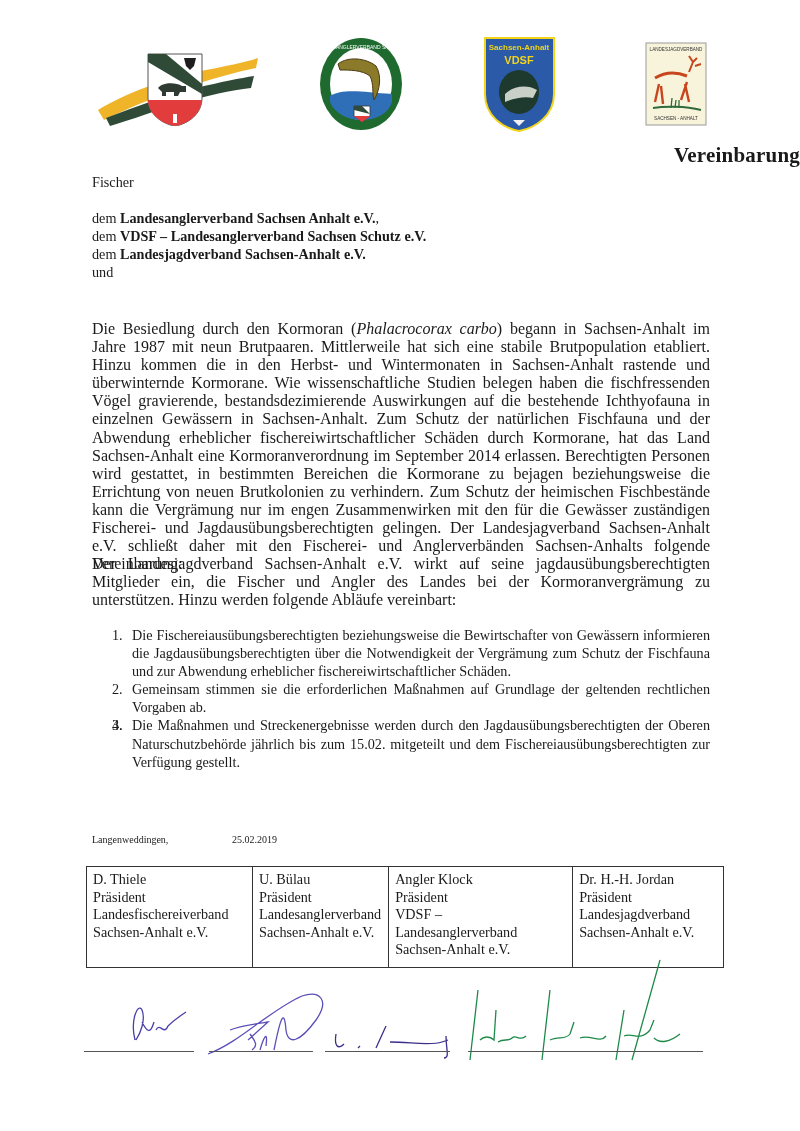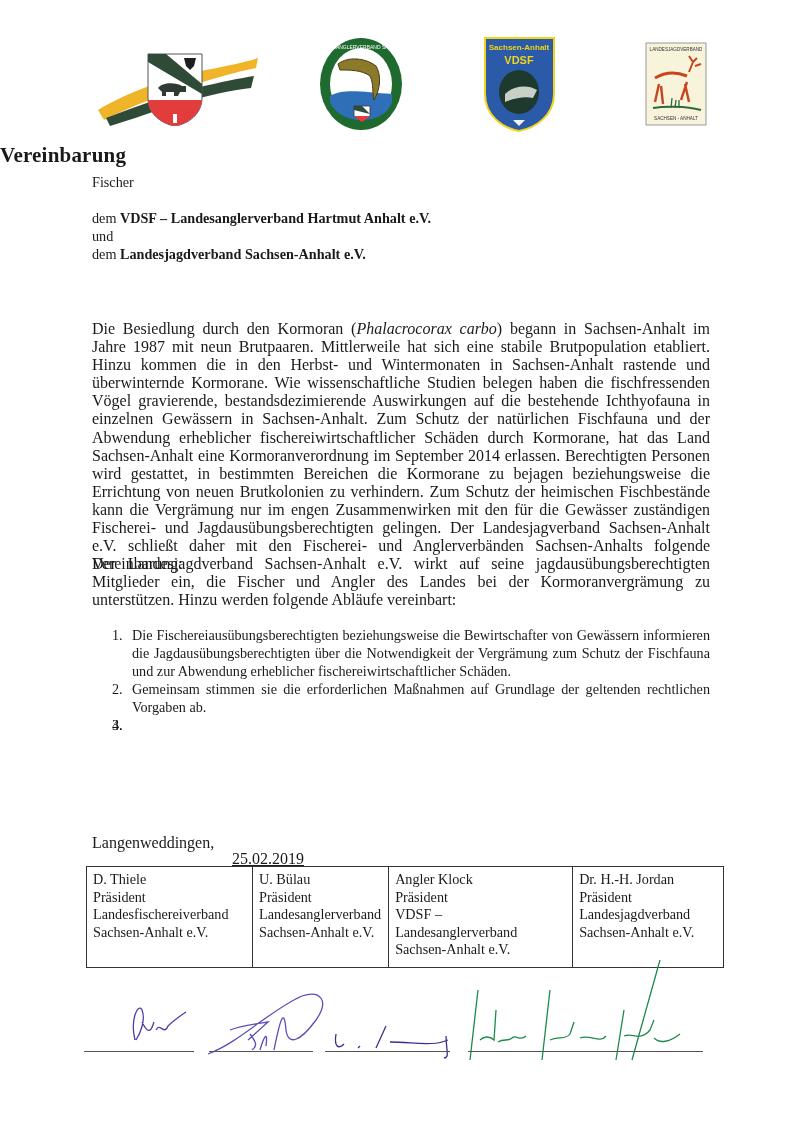--- a/index.html
+++ b/index.html
@@ -1,32 +1,32 @@
 <!DOCTYPE html>
 <html><head>
 <meta charset="utf-8">
 <style>
   html, body { margin: 0; padding: 0; background: #ffffff; }
   body { width: 800px; height: 1131px; position: relative; overflow: hidden;
          font-family: "Liberation Serif", "DejaVu Serif", serif; color: #1a1a1a; }
   .logo { position: absolute; }
-  .title { position: absolute; left: 0; width: 800px; top: 143px; text-align: left;
+  .title { position: absolute; left: 0; width: 800px; top: 143px; text-align: right;
            font-weight: bold; font-size: 21px; letter-spacing: 0.2px; }
   .txt { position: absolute; left: 92px; font-size: 14.2px; line-height: 18.1px; }
   .parties .line { display: block; white-space: nowrap; }
   .parties b { font-weight: bold; }
   .para { position: absolute; left: 92px; width: 618px; font-size: 16px; line-height: 18.1px;
           text-align: justify; }
   .para i { font-style: italic; }
   ol.steps { position: absolute; left: 92px; width: 618px; top: 626px; margin: 0; padding: 0;
              list-style: none; font-size: 14.2px; line-height: 18.1px; }
   ol.steps li { position: relative; padding-left: 40px; text-align: justify; margin: 0; }
   ol.steps li .num { position: absolute; left: 20px; top: 0; }
-  .place-date { position: absolute; left: 92px; top: 834px; font-size: 16px; white-space: nowrap; }
-  .place-date .date { position: absolute; left: 140px; top: 16px; text-decoration: underline; }
+  .place-date { position: absolute; left: 92px; top: 834px; font-size: 10px; white-space: nowrap; }
+  .place-date .date { position: absolute; left: 140px; top: 0; }
   table.sig { position: absolute; left: 86px; top: 866px; width: 638px; height: 102px;
               border-collapse: collapse; font-size: 14.2px; line-height: 17.5px; }
   table.sig td { border: 1.3px solid #333; vertical-align: top; padding: 4px 7px 0 6px; }
   .sig-lines { position: absolute; top: 1051px; left: 0; width: 800px; height: 2px; }
   .sig-lines span { position: absolute; top: 0; height: 1.4px; background: #555; }
   .signatures { position: absolute; left: 80px; top: 950px; }
 </style>
 </head>
 <body>
 
@@ -78,34 +78,35 @@
     <path d="M26,66 L27,56 M30,66 L31,58 M34,66 L34,58" stroke="#2e6a3a" stroke-width="1.3" fill="none"></path>
     <text x="31" y="78" font-size="4.6" fill="#333" text-anchor="middle" font-family="Liberation Sans, sans-serif">SACHSEN - ANHALT</text>
   </svg>
 </div>
 
 <div class="title">Vereinbarung</div>
 
 <div class="txt" style="top:173px;">Fischer</div>
 
 <div class="txt parties" style="top:209px;">
-  <span class="line"><span>dem </span><b>VDSF – Landesanglerverband Hartmut Anhalt e.V.</b><span></span></span>
+  <span class="line"><span>dem </span><b>Landesanglerverband Sachsen Anhalt e.V.</b><span>,</span></span>
+  <span class="line"><span>dem </span><b>VDSF – Landesanglerverband Sachsen Schutz e.V.</b><span></span></span>
+  <span class="line"><span>dem </span><b>Landesjagdverband Sachsen-Anhalt e.V.</b></span>
   <span class="line"><span>und</span></span>
-  <span class="line"><span>dem </span><b>Landesjagdverband Sachsen-Anhalt e.V.</b></span>
 </div>
 
 <div class="para" style="top:320px;"><span>Die Besiedlung durch den Kormoran (</span><i>Phalacrocorax carbo</i><span>) begann in Sachsen-Anhalt im Jahre 1987 mit neun Brutpaaren. Mittlerweile hat sich eine stabile Brutpopulation etabliert. Hinzu kommen die in den  Herbst- und Wintermonaten in  Sachsen-Anhalt  rastende und überwinternde Kormorane. Wie wissenschaftliche Studien belegen haben die fischfressenden Vögel gravierende, bestandsdezimierende Auswirkungen auf die bestehende Ichthyofauna in einzelnen Gewässern in Sachsen-Anhalt. Zum Schutz der natürlichen Fischfauna und der Abwendung erheblicher fischereiwirtschaftlicher Schäden durch Kormorane, hat das Land Sachsen-Anhalt eine Kormoranverordnung im September 2014 erlassen. Berechtigten Personen wird gestattet, in bestimmten Bereichen die Kormorane zu bejagen beziehungsweise die Errichtung von neuen Brutkolonien zu verhindern. Zum Schutz der heimischen Fischbestände kann die Vergrämung nur im engen Zusammenwirken mit den für die Gewässer zuständigen Fischerei- und Jagdausübungsberechtigten gelingen. Der Landesjagverband Sachsen-Anhalt e.V. schließt daher mit den Fischerei- und Anglerverbänden Sachsen-Anhalts  folgende Vereinbarung:</span></div>
 
 <div class="para" style="top:555px;">Der Landesjagdverband Sachsen-Anhalt e.V. wirkt auf seine jagdausübungsberechtigten Mitglieder ein, die Fischer und Angler des Landes bei der Kormoranvergrämung zu unterstützen. Hinzu werden folgende Abläufe vereinbart:</div>
 
 <ol class="steps">
   <li><span class="num">1.</span><span>Die Fischereiausübungsberechtigten beziehungsweise die Bewirtschafter von Gewässern informieren die Jagdausübungsberechtigten über die Notwendigkeit der Vergrämung zum Schutz der Fischfauna und zur Abwendung erheblicher fischereiwirtschaftlicher Schäden.</span></li>
   <li><span class="num">2.</span><span>Gemeinsam stimmen sie die erforderlichen Maßnahmen auf Grundlage der geltenden rechtlichen Vorgaben ab.</span></li>
   <li><span class="num">3.</span></li>
-  <li><span class="num">4.</span></li>
+  <li><span class="num">4.</span><span>Die Maßnahmen und Streckenergebnisse werden durch den Jagdausübungsberechtigten der Oberen Naturschutzbehörde jährlich bis zum 15.02. mitgeteilt und dem Fischereiausübungsberechtigten zur Verfügung gestellt.</span></li>
 </ol>
 
 <div class="place-date">
   <span>Langenweddingen,</span>
   <span class="date">25.02.2019</span>
 </div>
 
 <table class="sig">
   <tbody>
       <tr>

